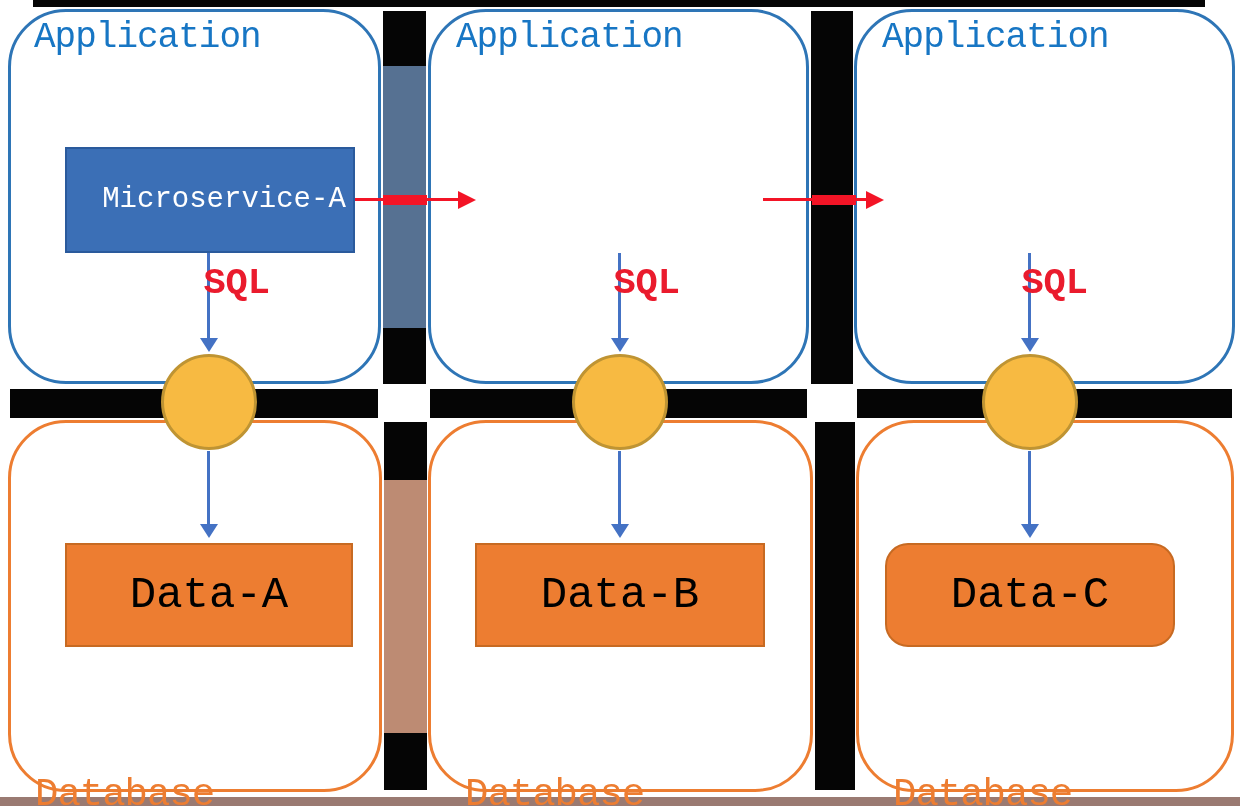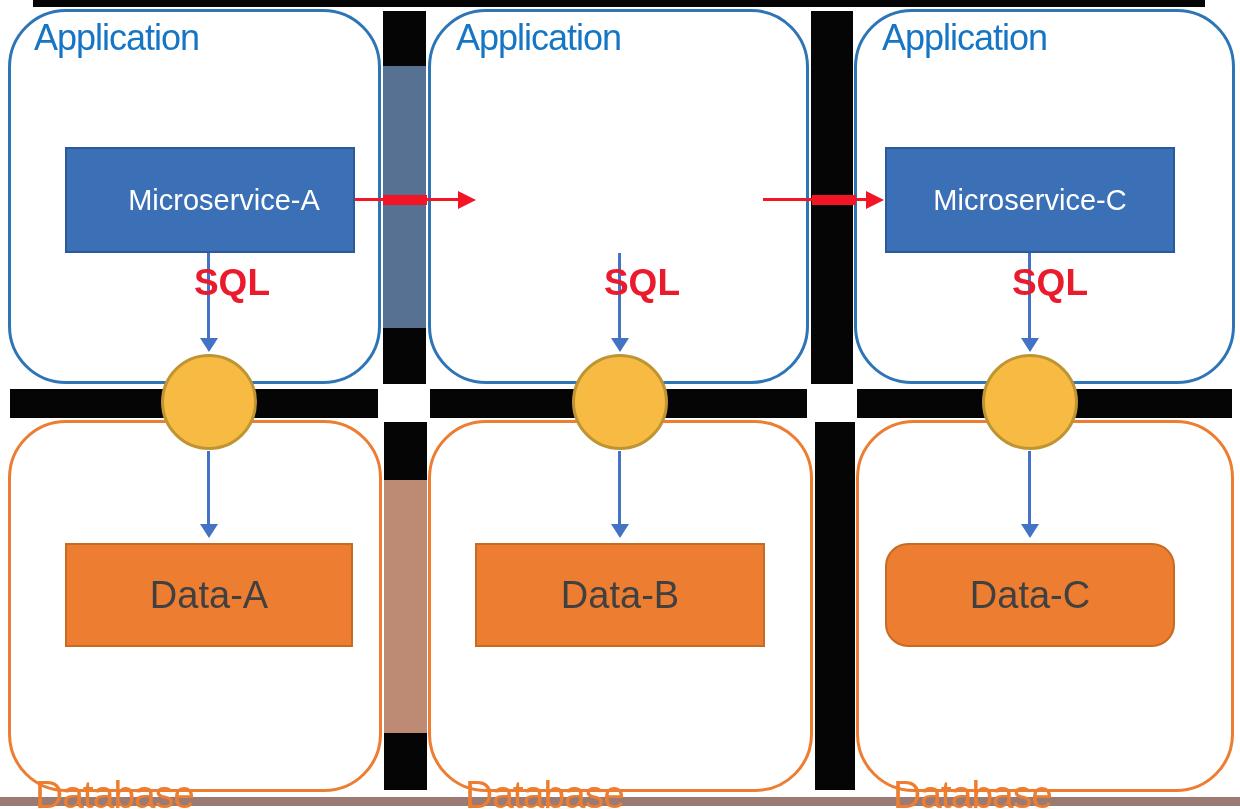--- a/index.html
+++ b/index.html
@@ -1,17 +1,17 @@
 <!DOCTYPE html>
 <html><head>
 <meta charset="utf-8">
 <style>
   html,body{margin:0;padding:0;background:#ffffff;}
   .stage{position:relative;width:1240px;height:809px;background:#ffffff;overflow:hidden;
-         font-family:Liberation Sans, sans-serif;}
+         font-family:Liberation Mono, monospace;}
 
   
   .bar{position:absolute;}
   .bar.black{background:#050505;}
   .bar.slate{background:#567192;}
   .bar.salmon{background:#BD8B73;}
   .bar.bottom{background:#9A7A72;}
 
   
   .appbox{position:absolute;top:9px;height:375px;background:#ffffff;
@@ -22,21 +22,21 @@
   .applabel{position:absolute;top:16px;font-size:36px;letter-spacing:-1px;color:#1776C4;
             line-height:44px;z-index:4;white-space:nowrap;}
   .dblabel{position:absolute;top:771px;font-size:39px;letter-spacing:-1px;color:#ED7D31;
            line-height:48px;z-index:4;white-space:nowrap;}
 
   
   .svcbox{position:absolute;top:147px;height:106px;background:#3B6FB6;border:2px solid #2A5A9C;
           box-sizing:border-box;color:#ffffff;font-size:29px;text-align:center;line-height:102px;
           z-index:4;white-space:nowrap;}
   .databox{position:absolute;top:543px;height:104px;background:#ED7D31;border:2px solid #C76A22;
-           box-sizing:border-box;color:#404040;font-size:38px;text-align:center;line-height:100px;
+           box-sizing:border-box;color:#000000;font-size:44px;text-align:center;line-height:100px;
            z-index:4;white-space:nowrap;}
 
   .sql{position:absolute;top:262px;width:120px;text-align:right;font-size:37px;font-weight:bold;
        color:#EA1B2D;z-index:6;}
 
   
   .vline{position:absolute;width:3px;background:#4472C4;z-index:5;}
   .vhead{position:absolute;width:0;height:0;border-left:9px solid transparent;
          border-right:9px solid transparent;border-top:14px solid #4472C4;z-index:5;}
 
@@ -95,21 +95,20 @@
   <div class="dbbox" style="left:428px;width:385px;"></div>
   <div class="databox" style="left:475px;width:290px;">Data-B</div>
   <div class="dblabel" style="left:465px;">Database</div>
 
   <div class="rline" style="left:763px;width:105px;"></div>
   <div class="rthick" style="left:812px;width:44px;"></div>
   <div class="rhead" style="left:866px;"></div>
 
   <div class="appbox" style="left:854px;width:381px;"></div>
   <div class="applabel" style="left:882px;">Application</div>
-  <div class="svcbox" style="left:885px;width:290px;">Microservice-C</div>
   <div class="sql" style="left:968px;">SQL</div>
   <div class="vline" style="left:1028px;top:253px;height:85px;"></div>
   <div class="vhead" style="left:1021px;top:338px;"></div>
   <div class="circle" style="left:982px;"></div>
   <div class="vline" style="left:1028px;top:451px;height:73px;"></div>
   <div class="vhead" style="left:1021px;top:524px;"></div>
   <div class="dbbox" style="left:856px;width:378px;"></div>
   <div class="databox" style="left:885px;width:290px;border-radius:23px;">Data-C</div>
   <div class="dblabel" style="left:893px;">Database</div>
 

